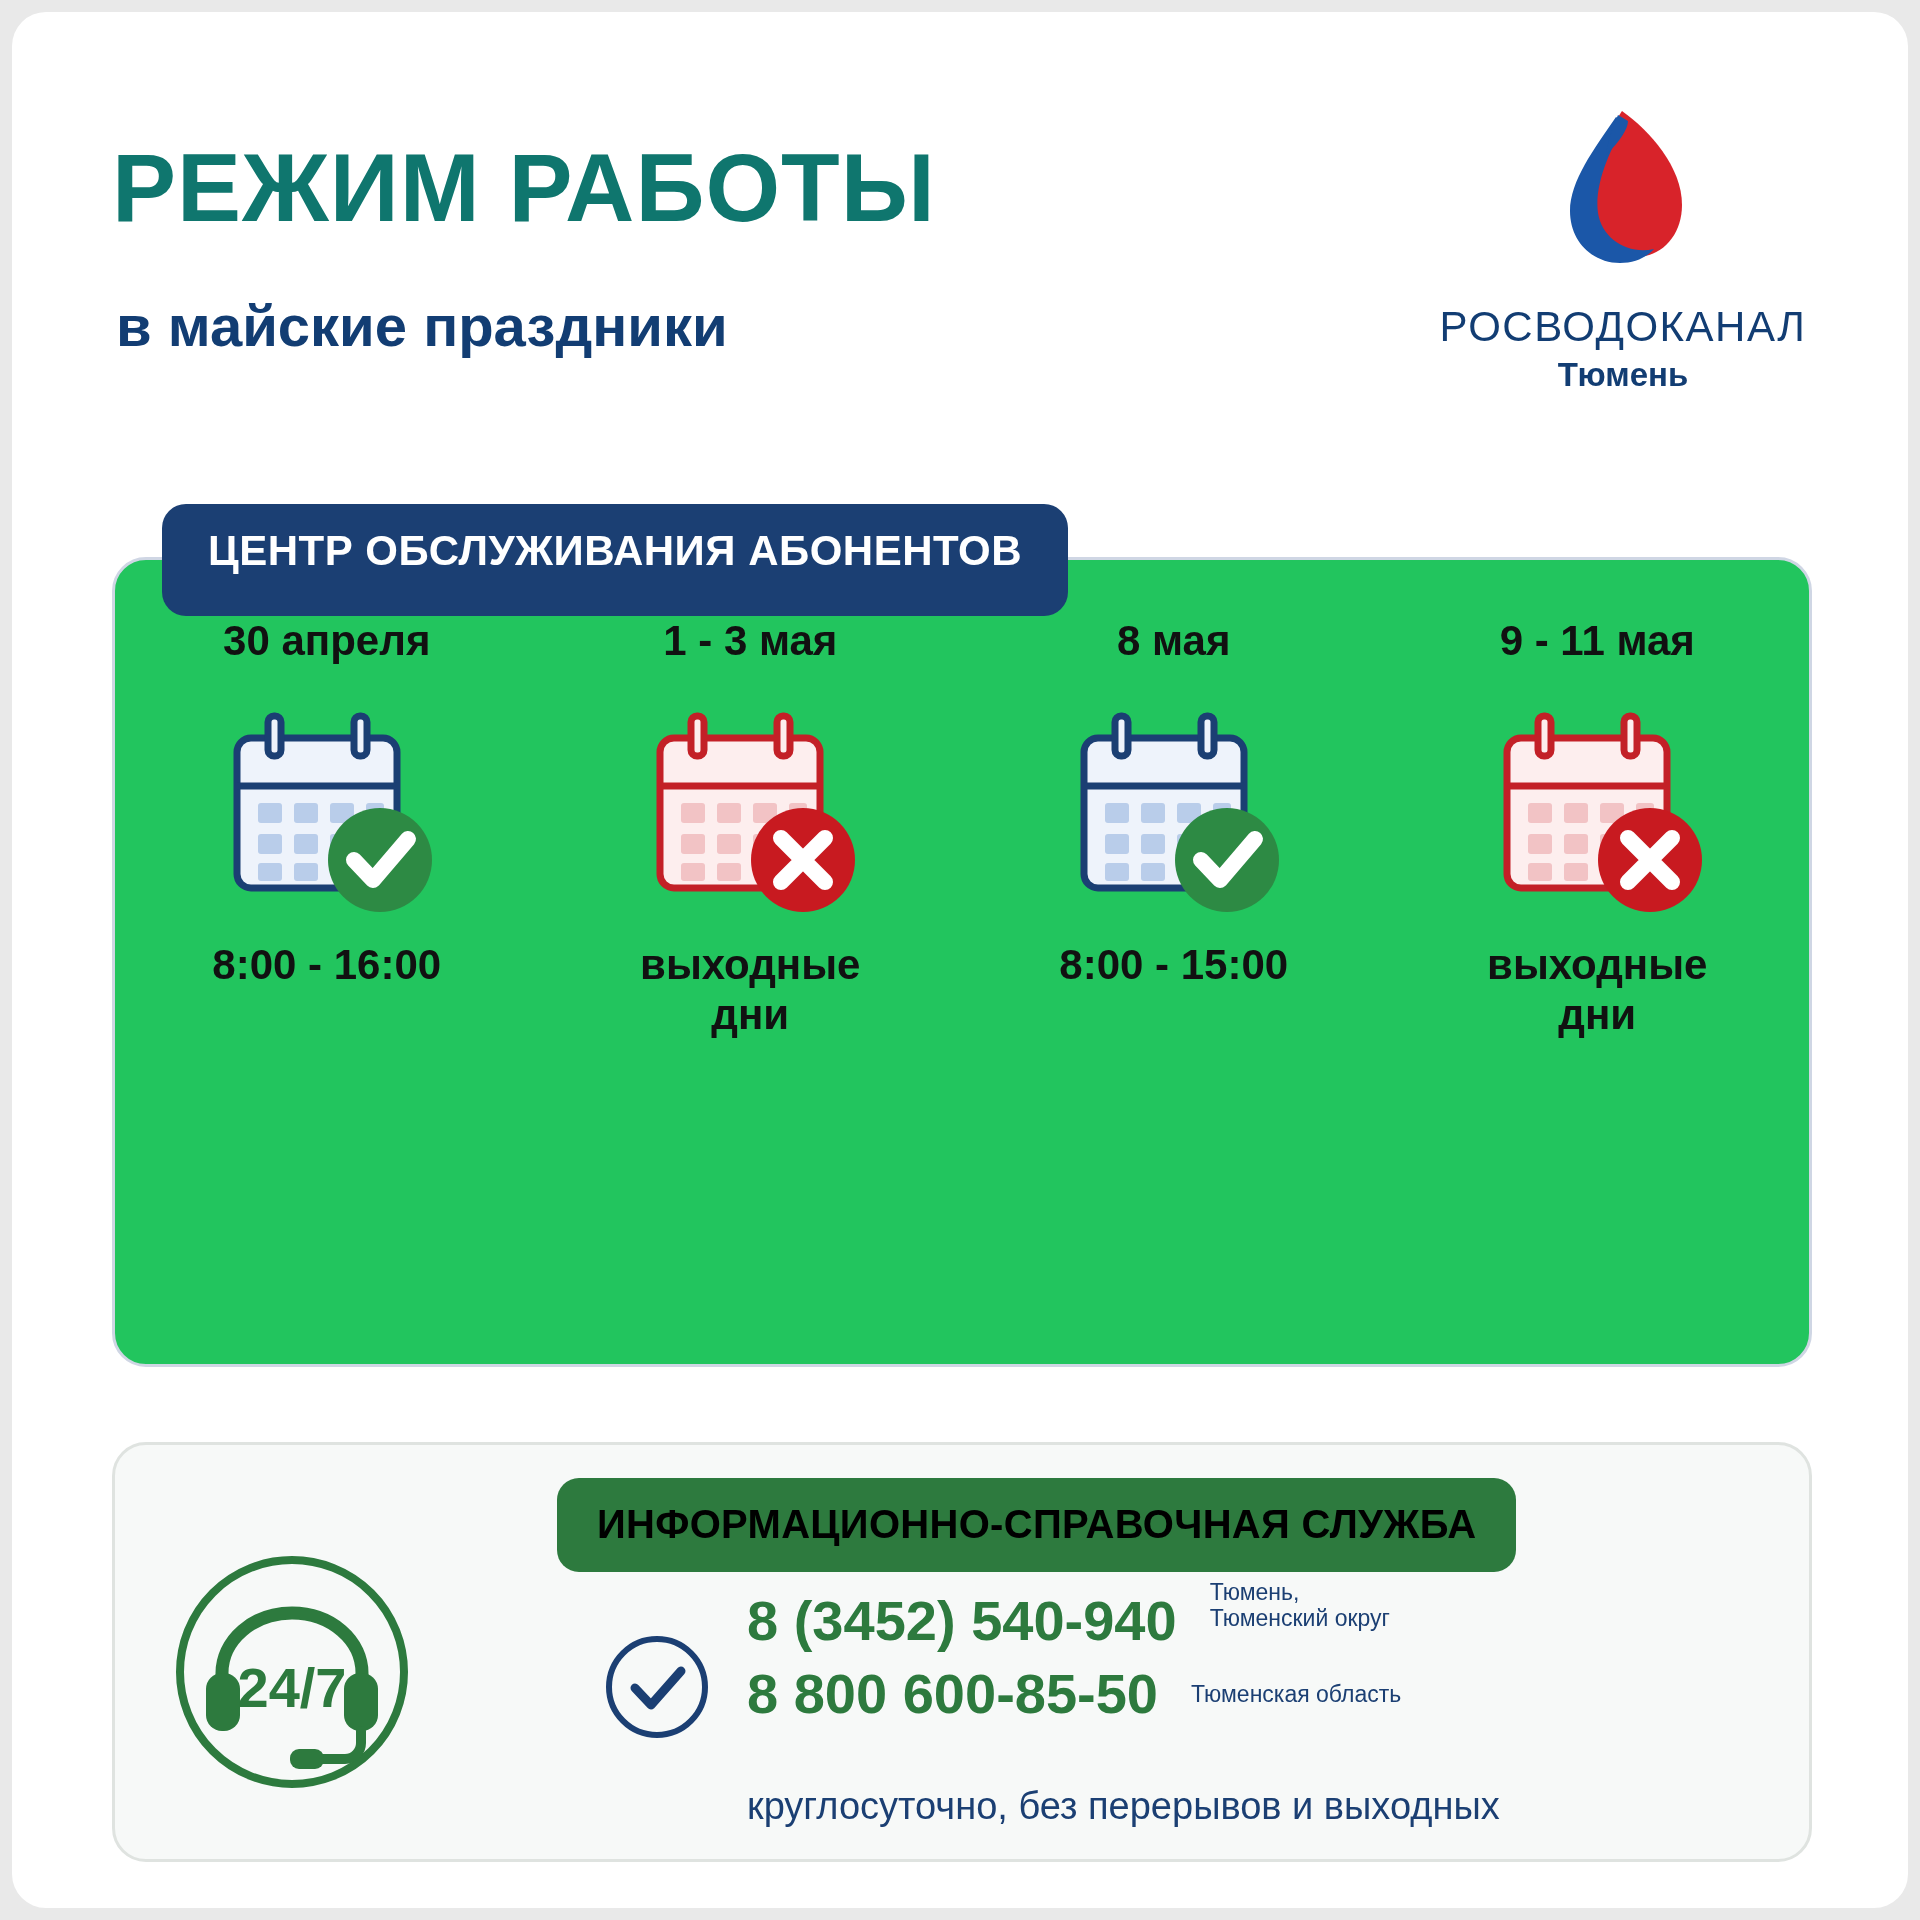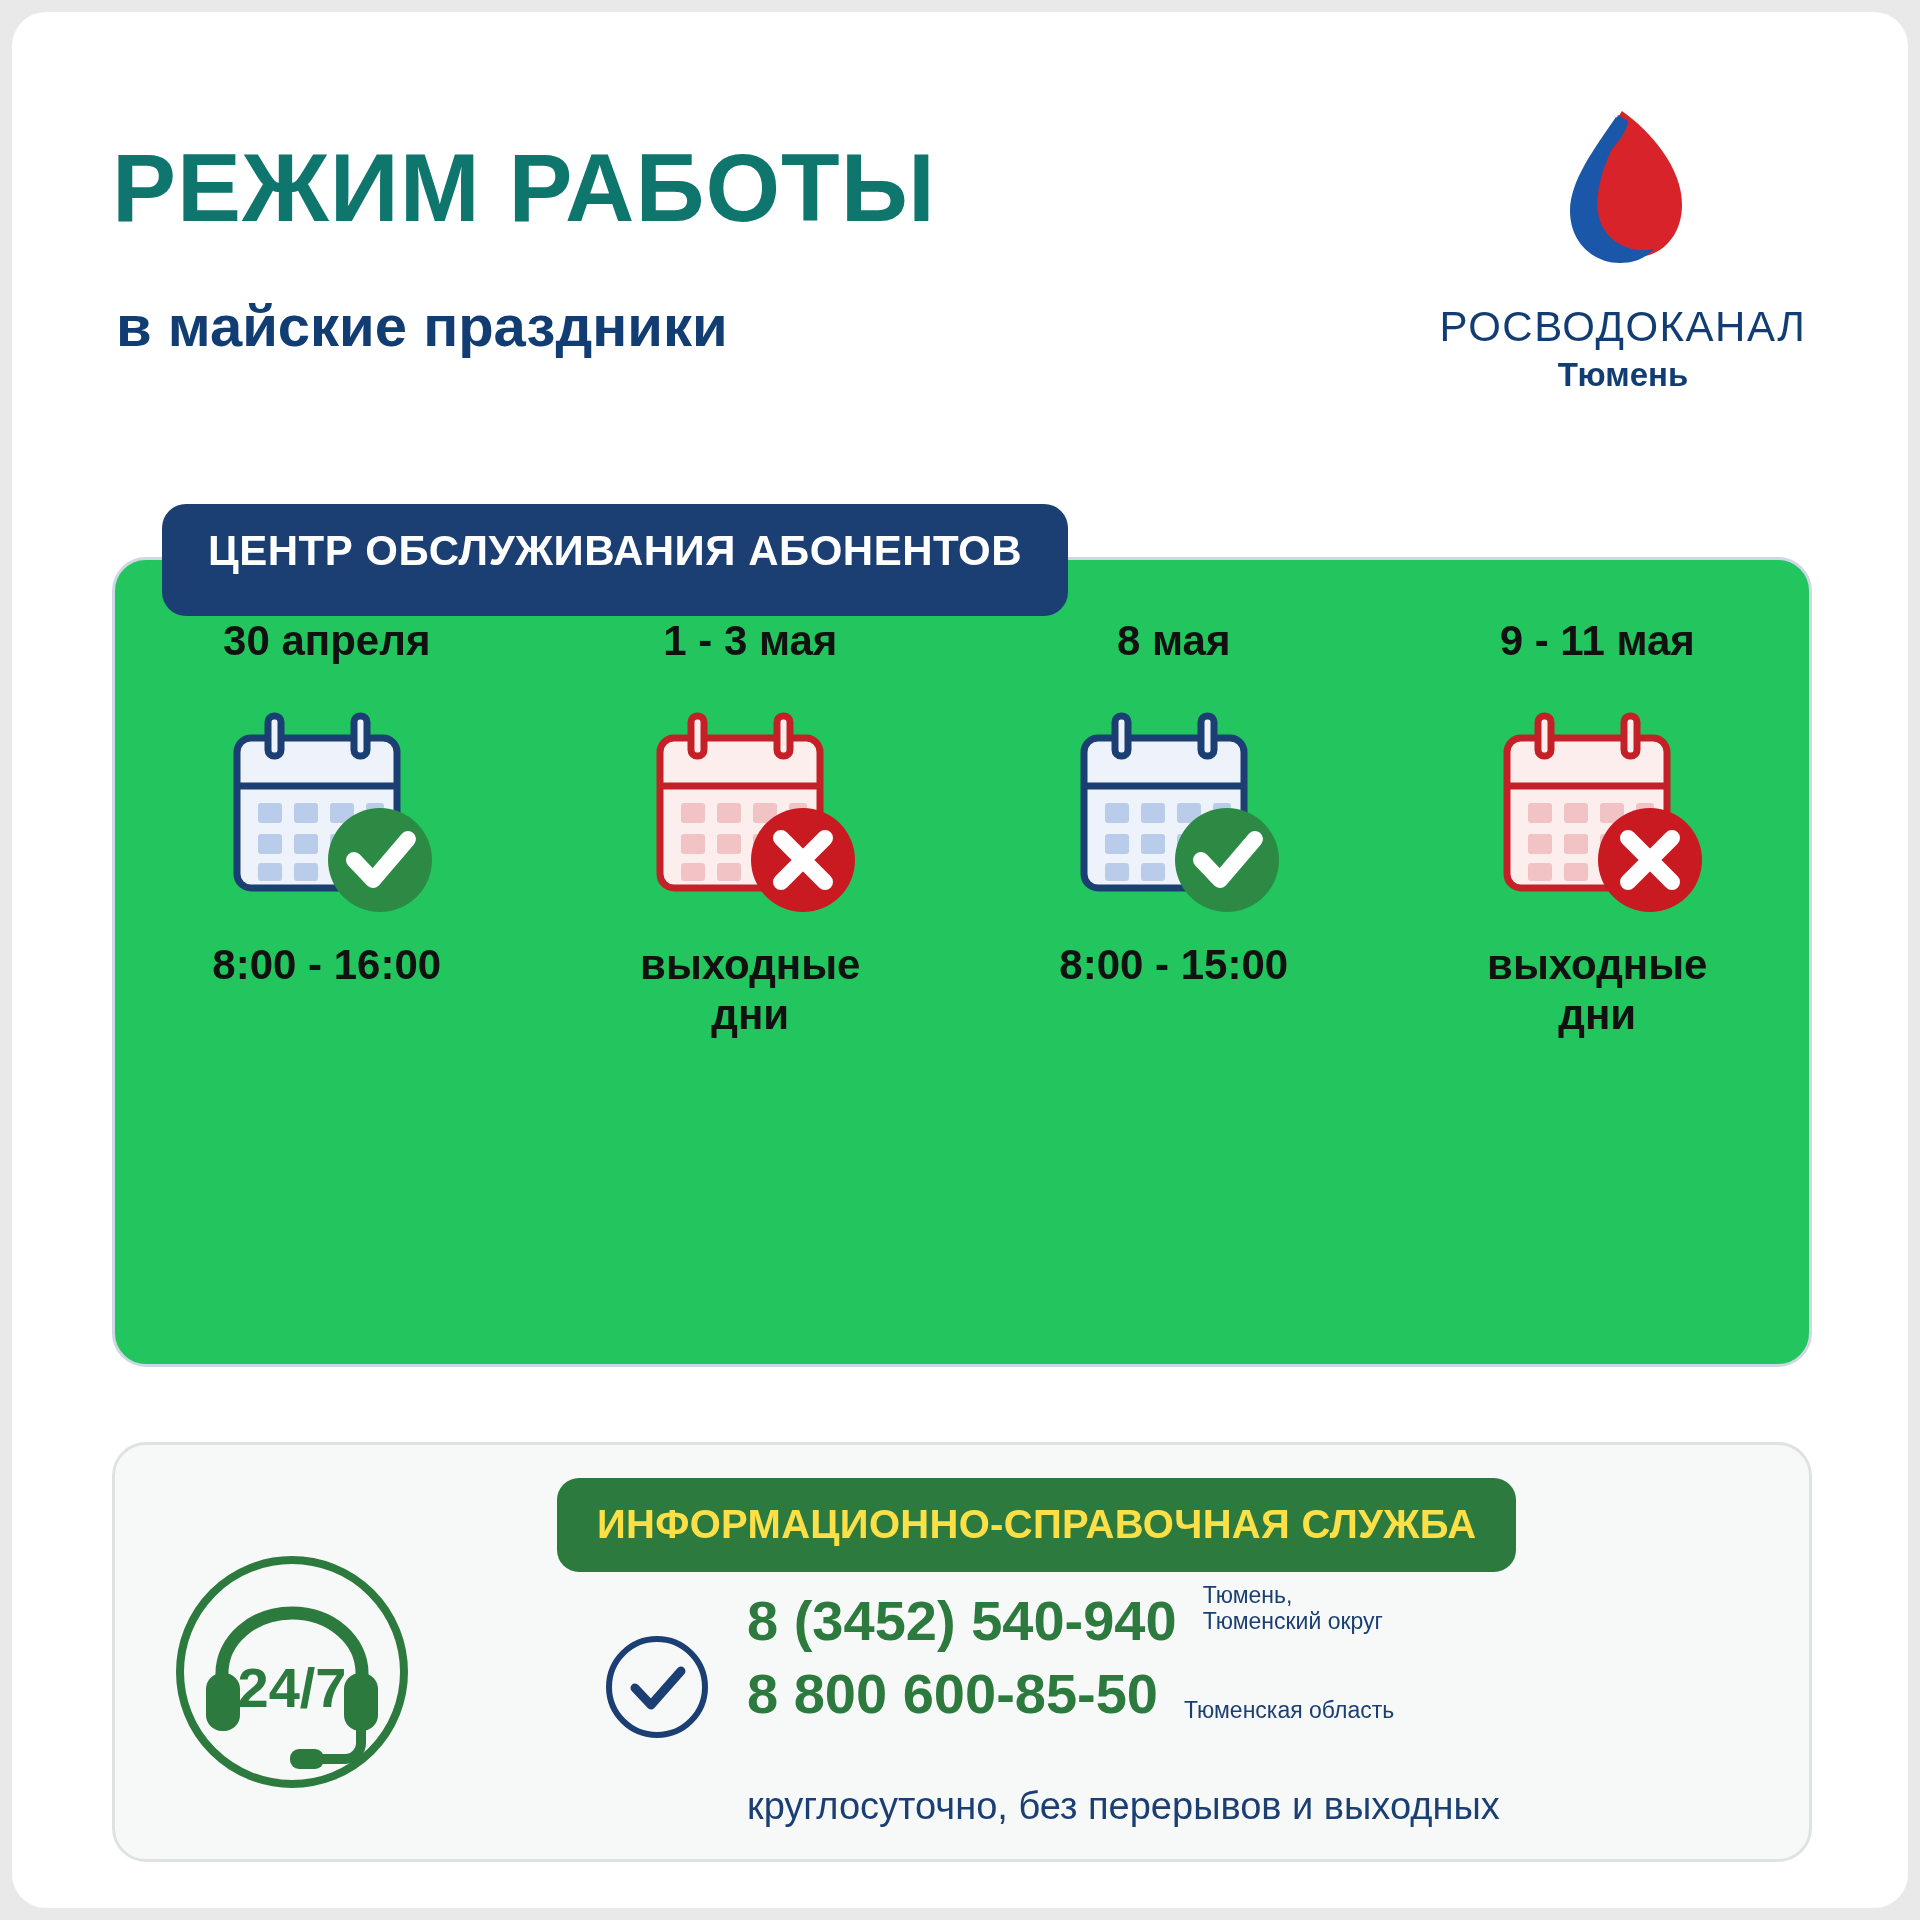--- a/index.html
+++ b/index.html
@@ -152,21 +152,21 @@
     border: 3px solid #dfe3e0;
     border-radius: 34px;
     background: #f7f9f8;
     box-sizing: border-box;
   }
   .card2-badge {
     position: absolute;
     left: 545px;
     top: 1466px;
     background: #2d7a3e;
-    color: #fde047;
+    color: #000000;
     font-size: 40px;
     font-weight: 700;
     letter-spacing: 0.3px;
     padding: 26px 40px 28px 40px;
     border-radius: 22px;
     line-height: 1;
     white-space: nowrap;
   }
   .support-icon {
     position: absolute;
@@ -179,22 +179,22 @@
     top: 1620px;
   }
   .phones {
     position: absolute;
     left: 735px;
     top: 1580px;
     width: 1000px;
   }
   .phone-row {
     display: flex;
-    align-items: flex-end;
-    gap: 26px;
+    align-items: center;
+    gap: 33px;
     margin-bottom: 14px;
   }
   .phone-num {
     font-size: 56px;
     font-weight: 700;
     color: #2d7a3e;
     line-height: 1.05;
     white-space: nowrap;
   }
   .phone-note {

